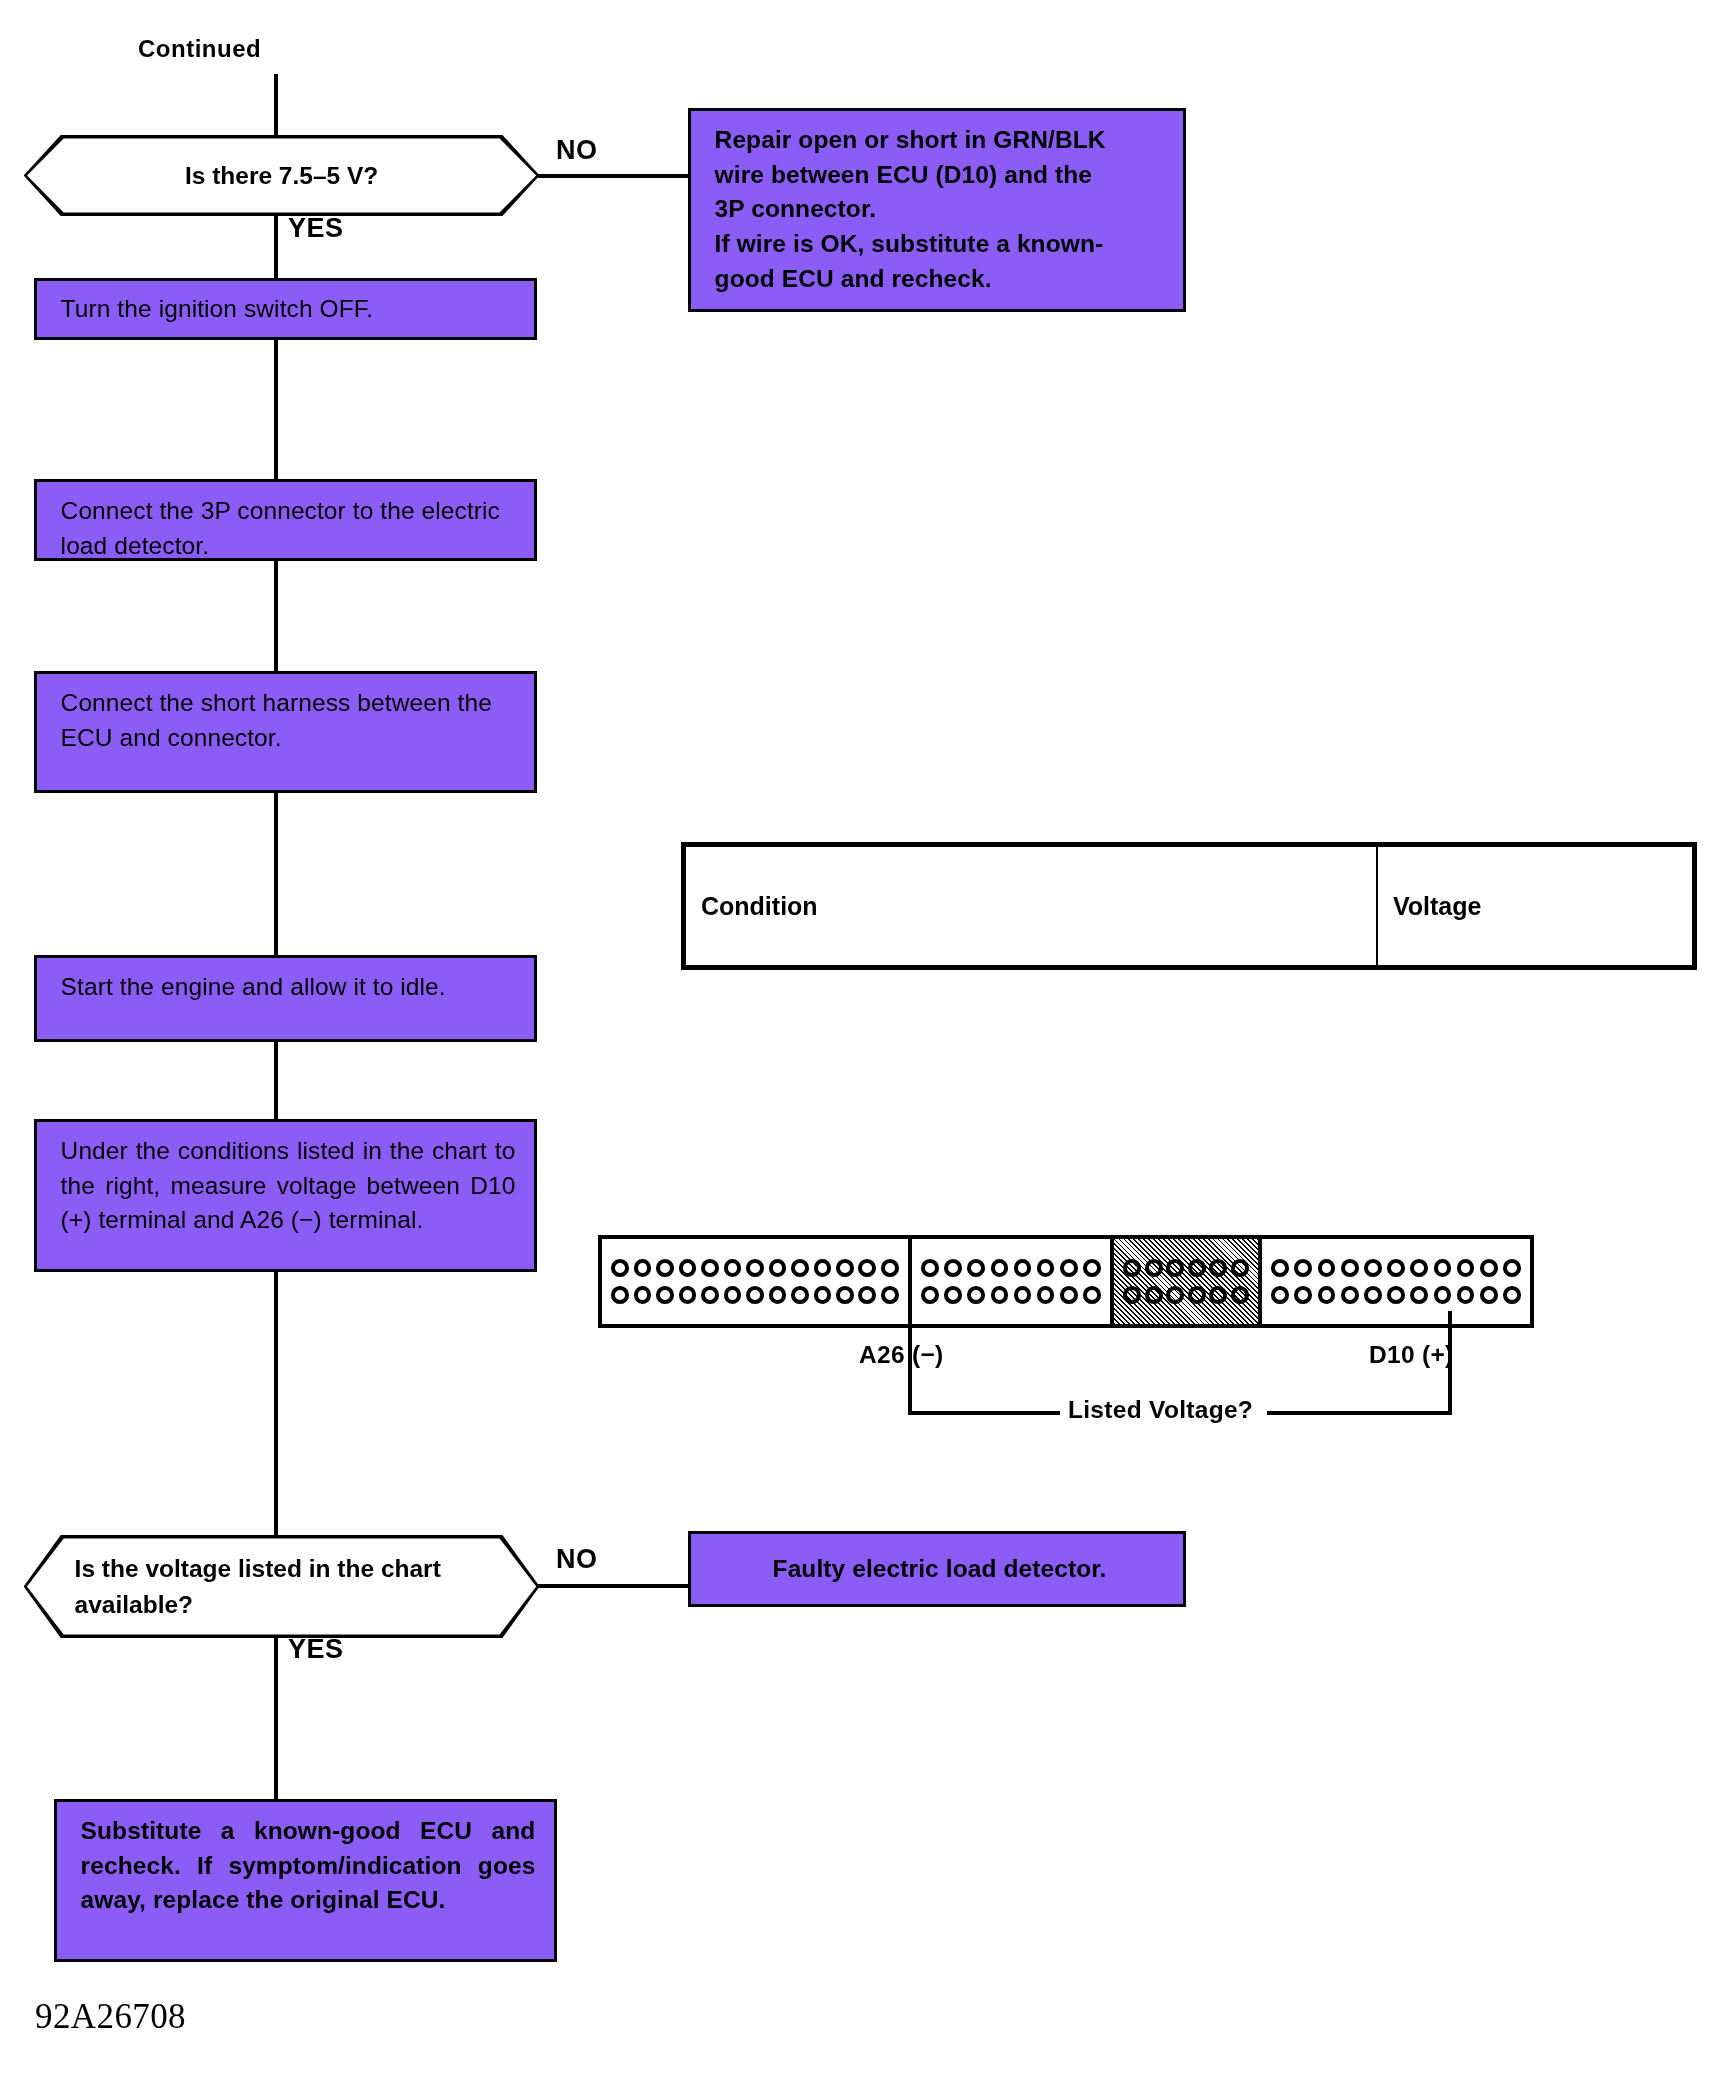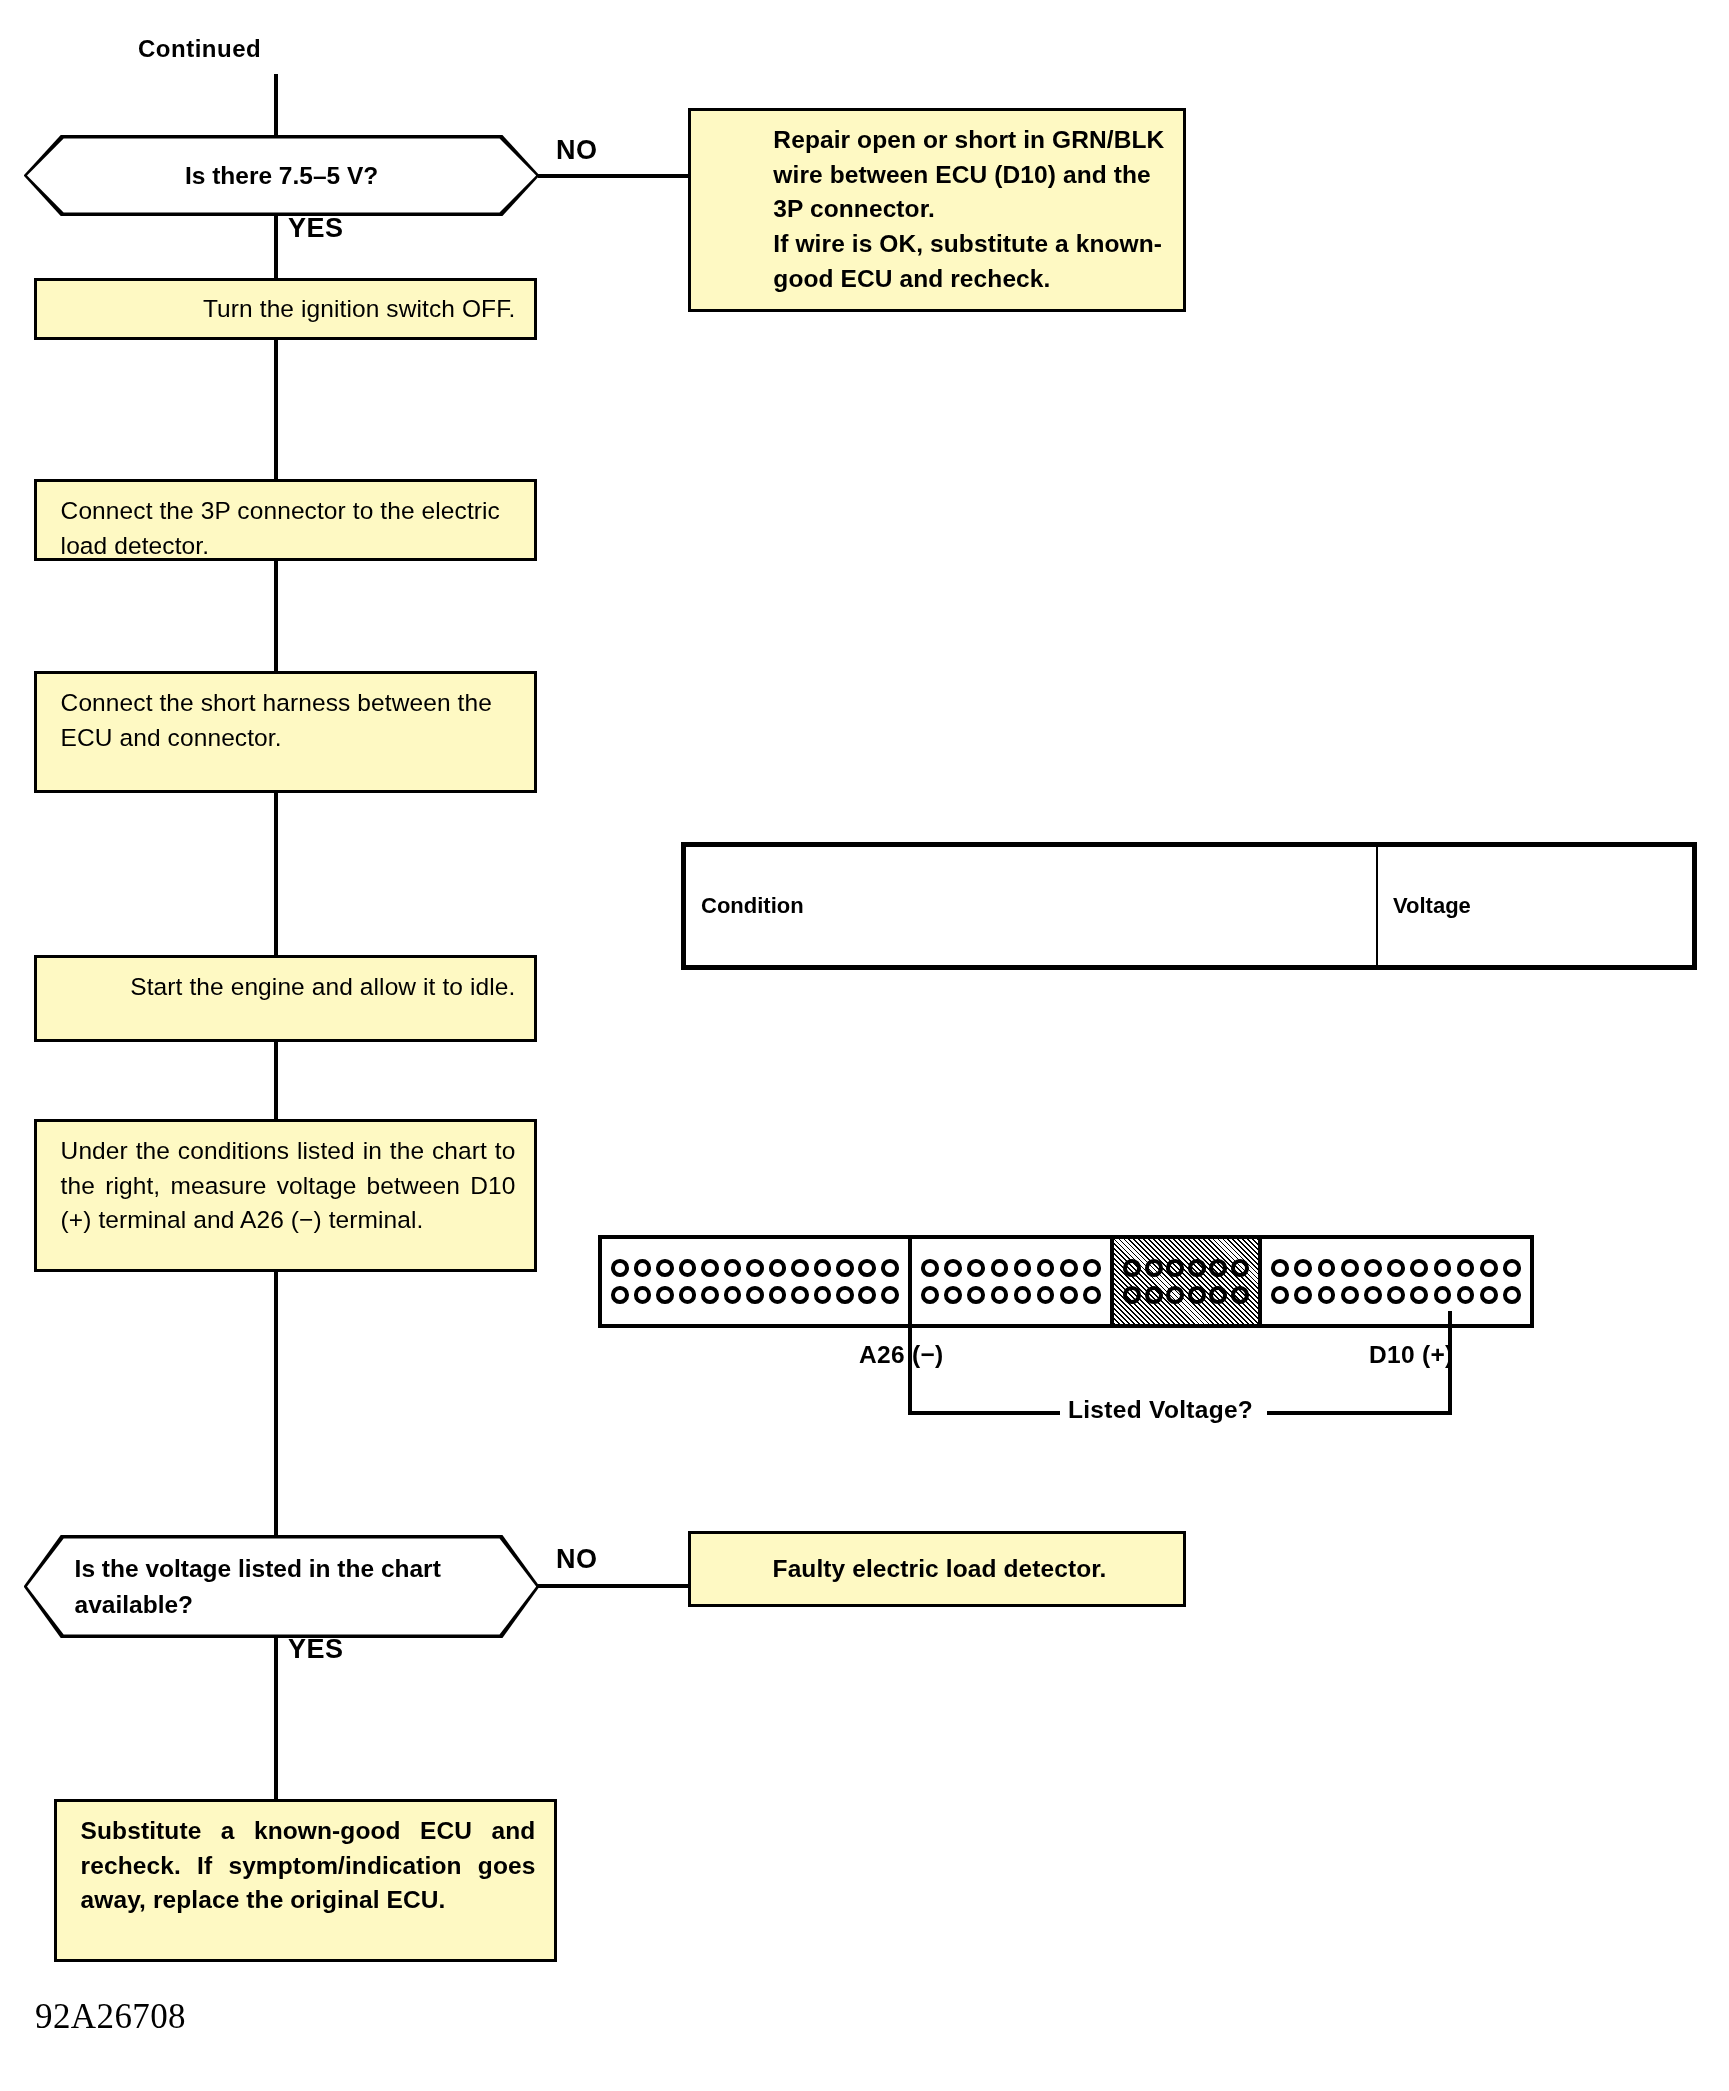--- a/index.html
+++ b/index.html
@@ -7,25 +7,24 @@
     width:1730px;height:2091px;position:relative;overflow:hidden;
     font-family:"Liberation Sans","DejaVu Sans",sans-serif;
     color:#000;
     -webkit-font-smoothing:none;
   }
 
   
   .fbox{
     position:absolute;
     border:3.4px solid #000;
-    background:#fef9c3;
+    background:#8b5cf6;
     box-sizing:border-box;
     display:flex;
     align-items:flex-start;
-    justify-content:flex-end;
   }
   .fbox .txt{
     padding:11.8px 18.6px 0 23.6px;
     font-size:24.5px;
     line-height:1.42;
     letter-spacing:0.1px;
   }
   .fbox.mid .txt{display:flex;align-items:center;height:100%;padding-top:0;}
   .bold .txt{font-weight:bold;}
   .just .txt{text-align:justify;text-align-last:left;}
@@ -67,21 +66,21 @@
   .vtable{
     position:absolute;
     border:3.4px solid #000;
     box-sizing:border-box;
     border-collapse:collapse;
     background:#fff;
   }
   .vtable table{border-collapse:collapse;width:100%;height:100%;table-layout:fixed;}
   .vtable td{
     border:2.5px solid #000;
-    font-size:22px;font-weight:bold;
+    font-size:25px;font-weight:bold;
     padding:6.7px 0 6.7px 15px;
     vertical-align:middle;
     background:#fff;
   }
   .vtable td.c1{width:675px;}
   .dot-sm{display:inline-block;width:9.3px;height:9.3px;border-radius:50%;background:#000;vertical-align:1.7px;}
   .dot-lg{display:inline-block;width:16px;height:16px;border-radius:50%;background:#000;vertical-align:0px;}
 
   
   #connector-strip{position:absolute;display:flex;align-items:stretch;}

